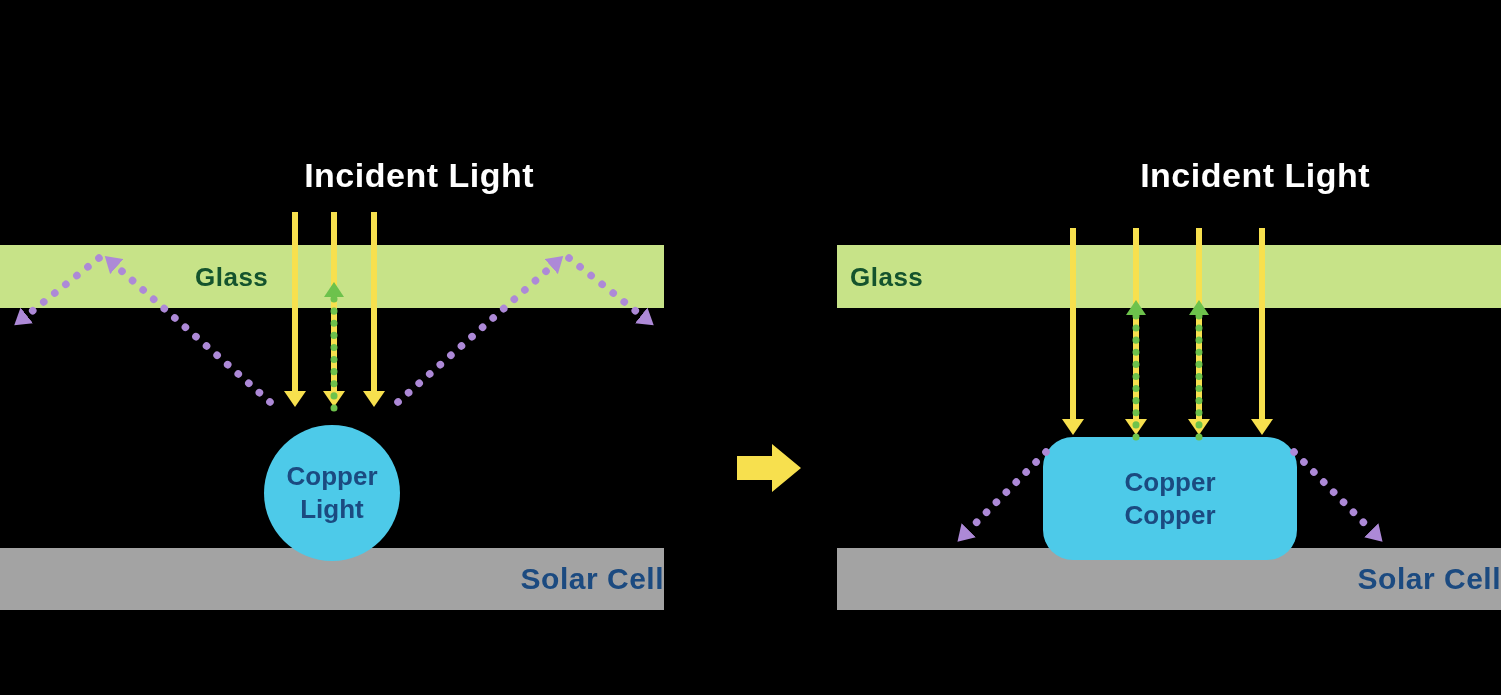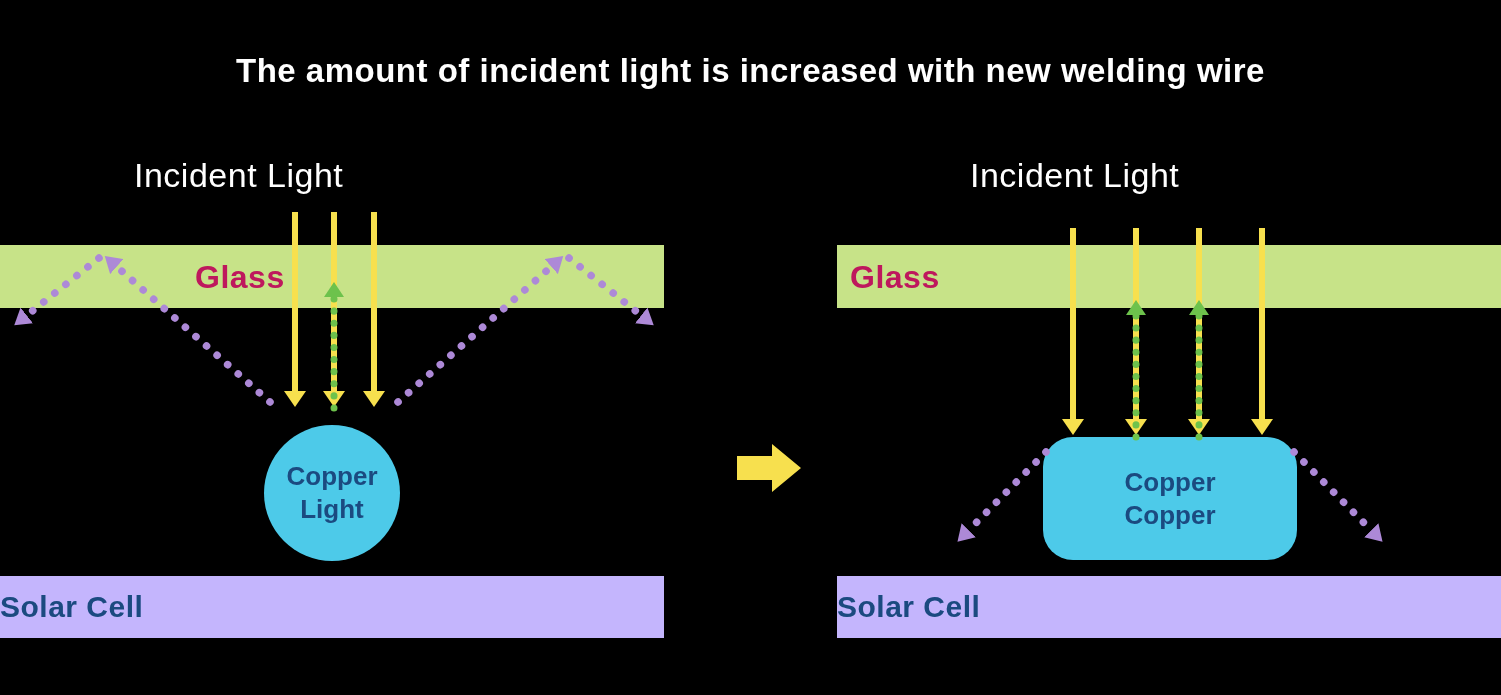--- a/index.html
+++ b/index.html
@@ -20,43 +20,43 @@
     text-align: center;
     color: #ffffff;
     font-size: 33px;
     font-weight: bold;
     letter-spacing: 0.5px;
   }
   .incident-label {
     position: absolute;
     top: 156px;
     width: 400px;
-    text-align: left;
+    text-align: right;
     color: #ffffff;
     font-size: 34px;
-    font-weight: normal;
+    font-weight: bold;
     letter-spacing: 0.5px;
   }
   .incident-label.left  { left: 134px; }
   .incident-label.right { left: 970px; }
   .glass-bar {
     position: absolute;
     top: 245px;
     width: 664px;
     height: 63px;
     background: #c7e388;
   }
   .glass-bar.left  { left: 0; }
   .glass-bar.right { left: 837px; }
   .glass-label {
     position: absolute;
     top: 50%;
     transform: translateY(-50%);
-    color: #be185d;
-    font-size: 32px;
+    color: #14532d;
+    font-size: 26px;
     font-weight: bold;
     letter-spacing: 0.5px;
   }
   .glass-bar.left  .glass-label { left: 195px; }
   .glass-bar.right .glass-label { left: 13px; }
   .copper-wire {
     position: absolute;
     left: 264px;
     top: 425px;
     width: 136px;
@@ -86,48 +86,47 @@
     align-items: center;
     justify-content: center;
     color: #1b4a80;
     font-size: 26px;
     font-weight: bold;
     line-height: 33px;
     z-index: 2;
   }
   .solar-bar {
     position: absolute;
-    top: 576px;
+    top: 548px;
     width: 664px;
     height: 62px;
-    background: #c4b5fd;
+    background: #a3a3a3;
     display: flex;
     align-items: center;
-    justify-content: flex-start;
+    justify-content: flex-end;
     color: #1b4a80;
     font-size: 30px;
     font-weight: bold;
     letter-spacing: 0.5px;
   }
   .solar-bar.left  { left: 0; }
   .solar-bar.right { left: 837px; }
   .arrows {
     position: absolute;
     left: 0;
     top: 0;
     z-index: 3;
     pointer-events: none;
   }
 </style>
 </head>
 <body>
 
 <div class="canvas">
 
-  <h1 class="title">The amount of incident light is increased with new welding wire</h1>
 
   <div class="incident-label left">Incident Light</div>
 
   <div class="glass-bar left">
     <span class="glass-label">Glass</span>
   </div>
 
   <div class="copper-wire">
     <span>Copper</span>
     <span>Light</span>

